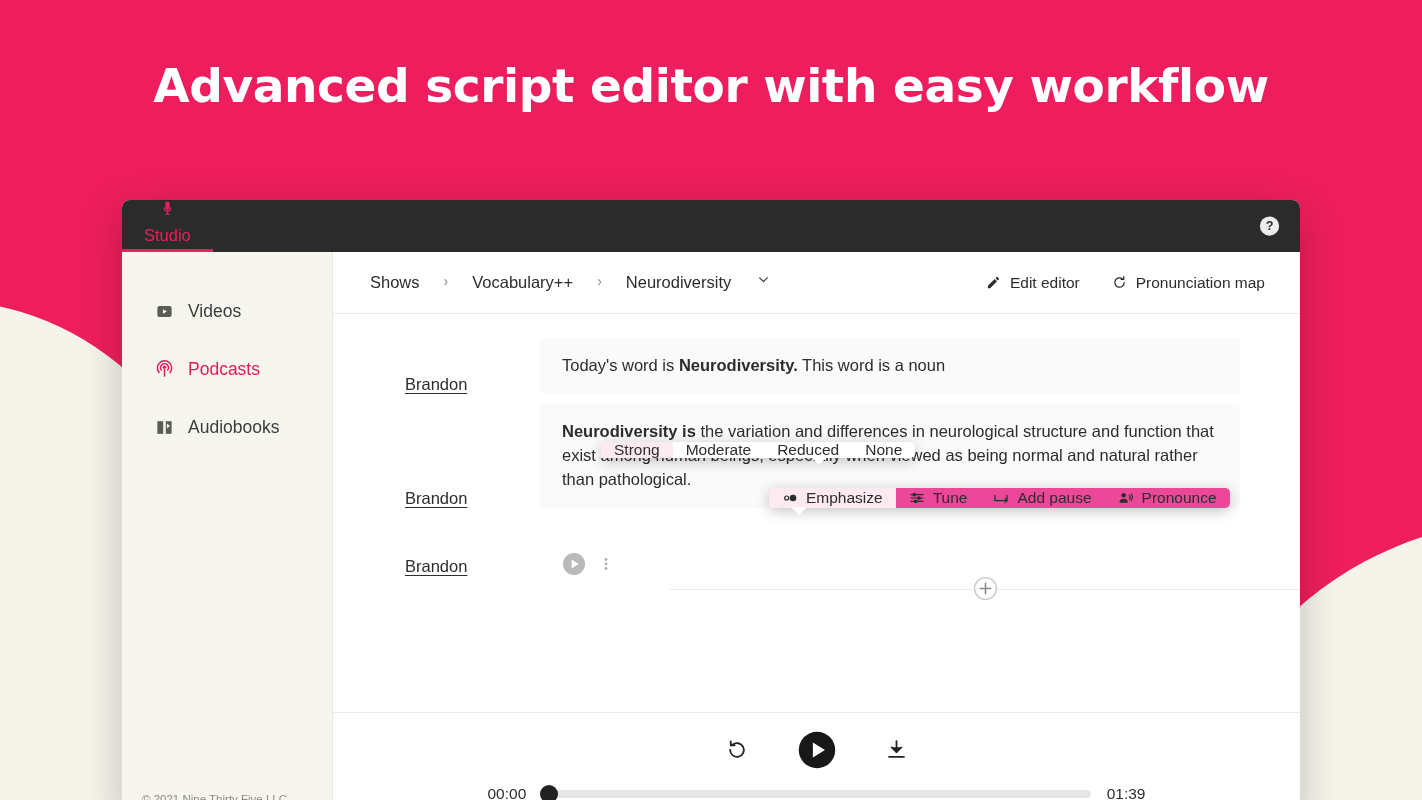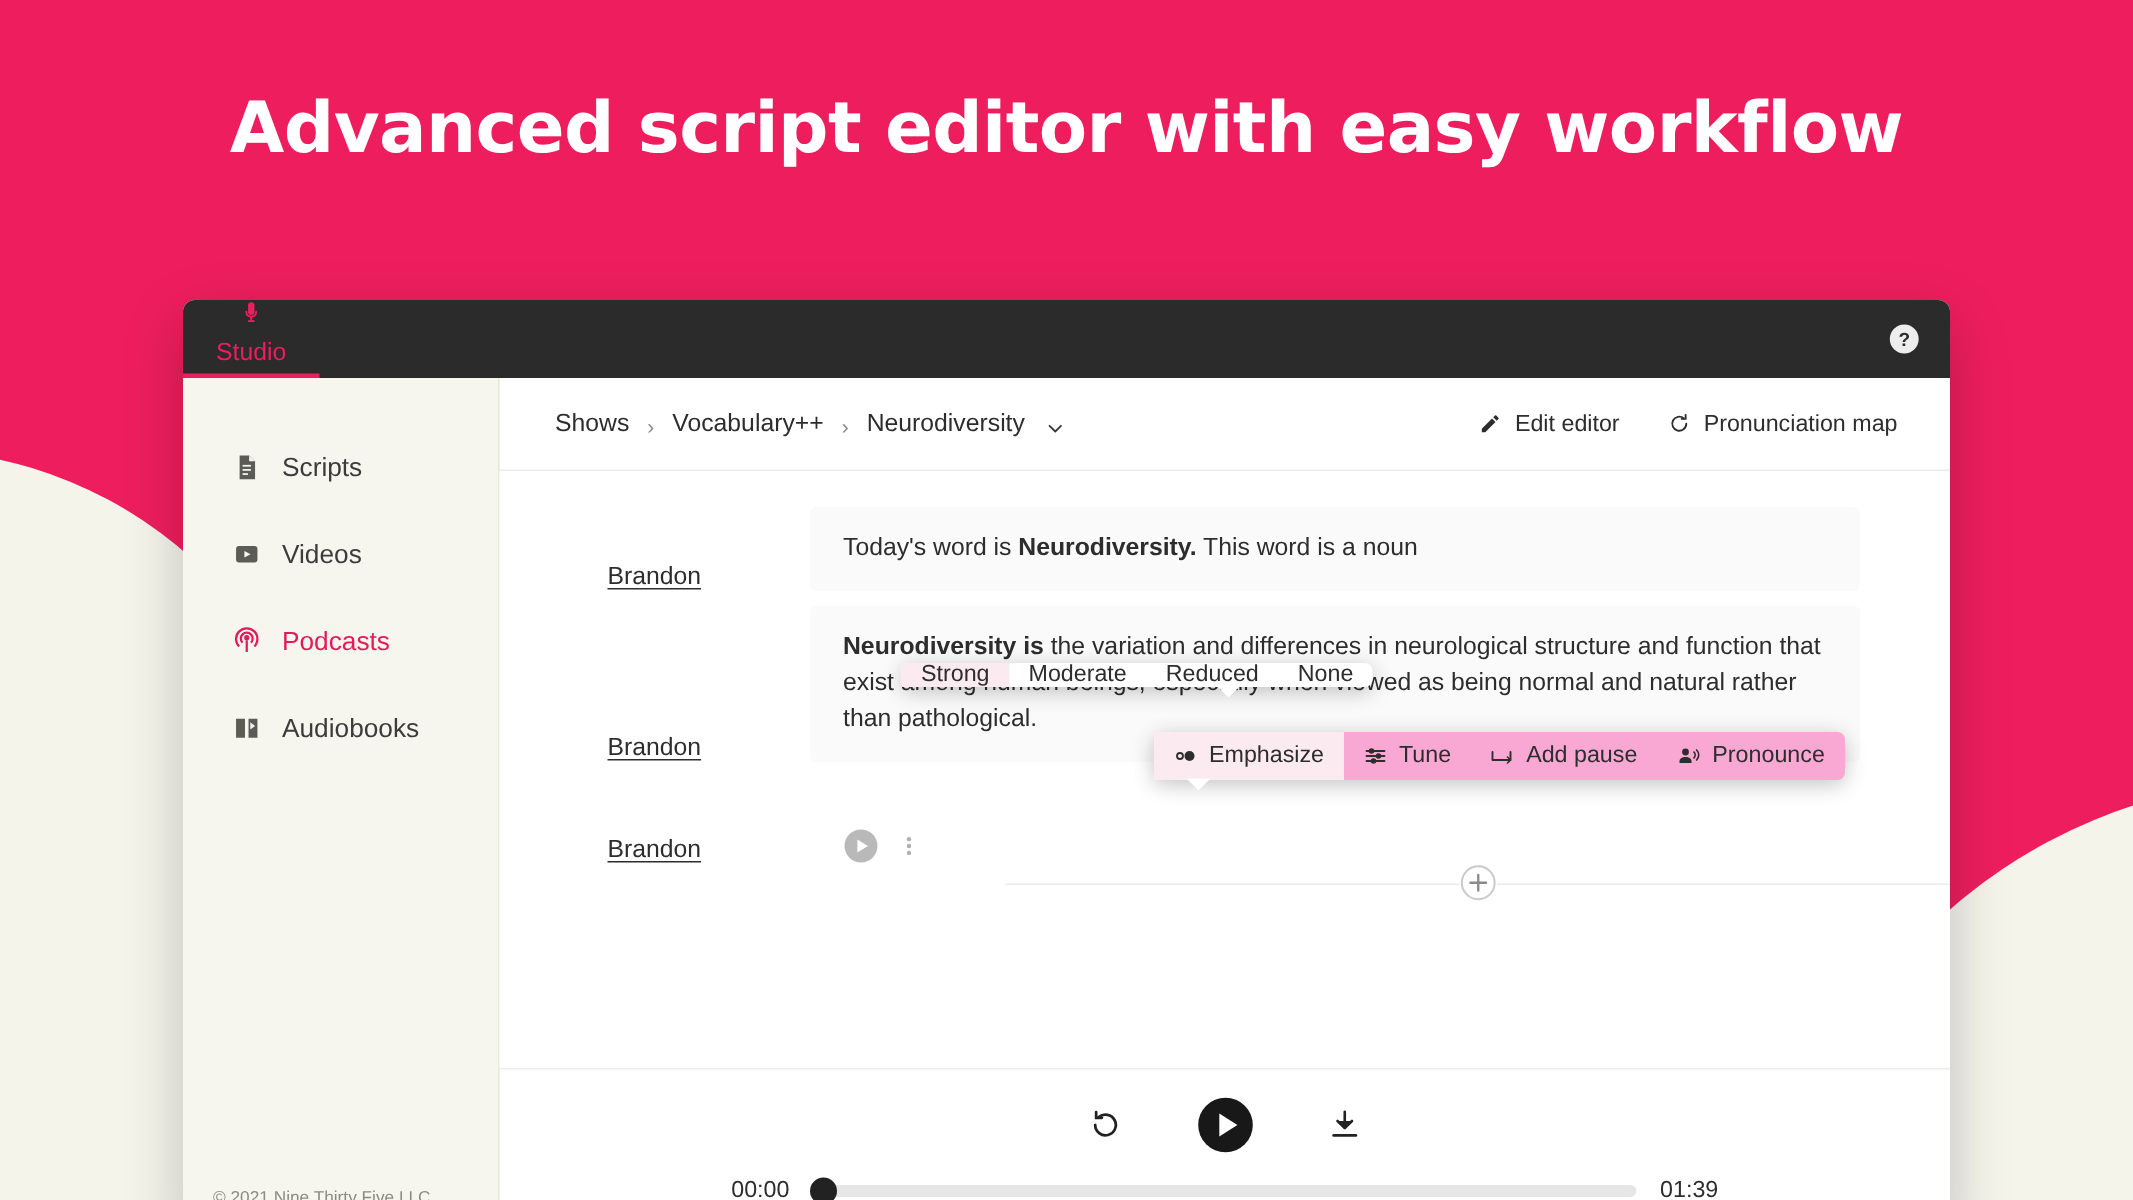--- a/index.html
+++ b/index.html
@@ -88,21 +88,21 @@
   }
 
   
   #main { flex: 1; display: flex; flex-direction: column; background: #FFFFFF; }
 
   #breadcrumb-bar {
     height: 62px; border-bottom: 1px solid #ECECEC;
     display: flex; align-items: center; padding: 0 35px 0 37px;
     background: #FFFFFF; flex: none;
   }
-  #breadcrumb { display: flex; align-items: flex-end; gap: 12px; font-size: 16.5px; color: #2D2D2D; }
+  #breadcrumb { display: flex; align-items: flex-start; gap: 24px; font-size: 16.5px; color: #2D2D2D; }
   .crumb { cursor: pointer; }
   .crumb-sep { color: #8A8A8A; font-size: 14px; }
   .crumb-caret { width: 13px; height: 13px; margin-left: 2px; cursor: pointer; }
   #bc-actions { margin-left: auto; display: flex; align-items: center; gap: 32px; }
   .bc-action { display: flex; align-items: center; gap: 9px; font-size: 15.5px; color: #2D2D2D; cursor: pointer; }
   .bc-ico { width: 15px; height: 15px; display: block; }
 
   
   #script-area { flex: 1; position: relative; background: #FFFFFF; padding-top: 24px; }
 
@@ -159,23 +159,23 @@
   }
   #emphasis-popup .opt.sel { background: #FBEBF1; }
   #emphasis-popup::after {
     content: ""; position: absolute; bottom: -7px; left: 210px;
     border-left: 8px solid transparent; border-right: 8px solid transparent;
     border-top: 8px solid #FFFFFF;
   }
 
   #context-toolbar {
     position: absolute; left: 436px; top: 174px; z-index: 29;
-    background: #f9a8d4; border-radius: 5px;
+    background: #ec4899; border-radius: 5px;
     box-shadow: 0 3px 14px rgba(0,0,0,0.24);
-    display: flex; align-items: stretch; height: 32px;
+    display: flex; align-items: stretch; height: 20px;
     font-size: 15.5px; color: #2D2D2D;
   }
   #context-toolbar .tool {
     display: flex; align-items: center; gap: 8px; padding: 0 13px; cursor: pointer;
   }
   #context-toolbar .tool.sel { background: #FBEBF1; }
   #context-toolbar .t-ico { width: 16px; height: 16px; display: block; }
   #context-toolbar::after {
     content: ""; position: absolute; bottom: -7px; left: 22px;
     border-left: 8px solid transparent; border-right: 8px solid transparent;
@@ -227,30 +227,20 @@
     <svg id="help-btn" viewBox="0 0 24 24">
       <circle cx="12" cy="12" r="11" fill="#EDEDED"></circle>
       <text x="12" y="17" font-size="14.5" font-family="Liberation Sans, sans-serif" font-weight="bold" fill="#2B2B2B" text-anchor="middle">?</text>
     </svg>
   </div>
 
   <div id="app-body">
 
     <div id="sidebar">
 
-      <div class="side-item">
-        <svg class="side-ico" viewBox="0 0 24 24" fill="#5C5C57">
-          <path d="M6 2h8l5 5v15H6z"></path>
-          <path d="M14 2v5h5" fill="#F6F6EF"></path>
-          <rect x="8.5" y="10" width="7" height="1.5" fill="#F6F6EF"></rect>
-          <rect x="8.5" y="13.5" width="7" height="1.5" fill="#F6F6EF"></rect>
-          <rect x="8.5" y="17" width="4.5" height="1.5" fill="#F6F6EF"></rect>
-        </svg>
-        <span>Scripts</span>
-      </div>
 
       <div class="side-item">
         <svg class="side-ico" viewBox="0 0 24 24" fill="#5C5C57">
           <rect x="3" y="5" width="18" height="14" rx="2.5"></rect>
           <path d="M10 9.3l5.2 2.7L10 14.7z" fill="#F6F6EF"></path>
         </svg>
         <span>Videos</span>
       </div>
 
       <div class="side-item active">

